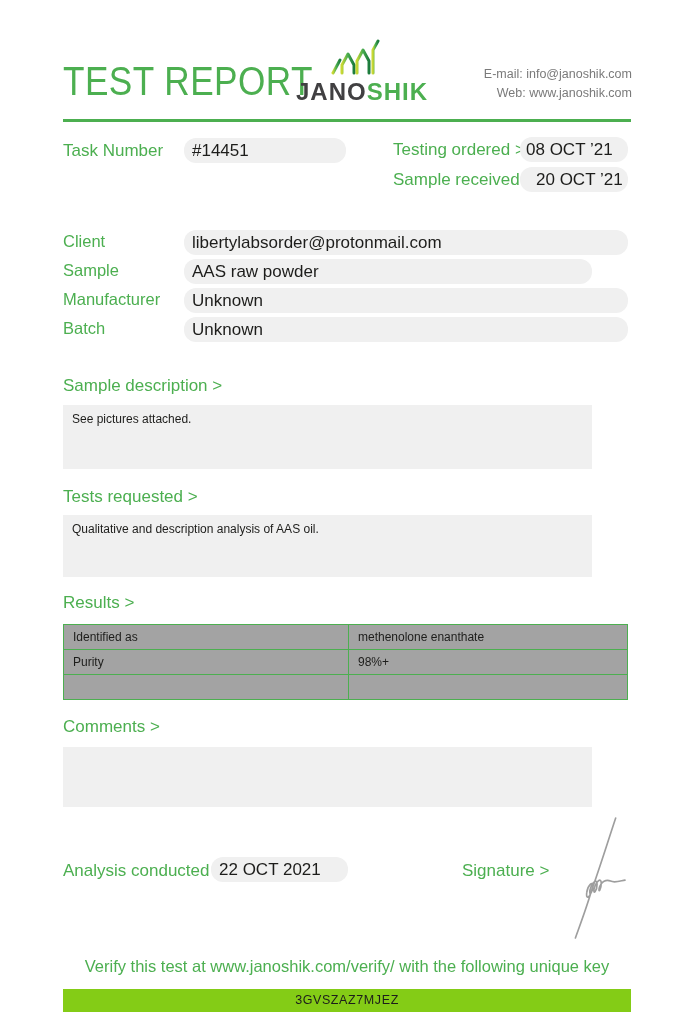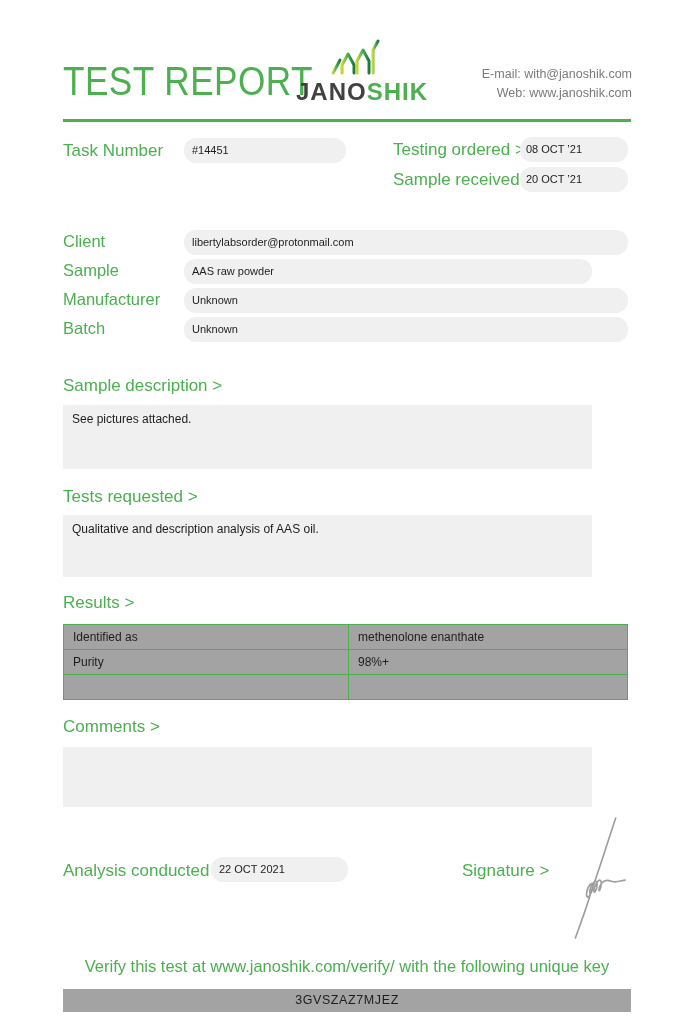--- a/index.html
+++ b/index.html
@@ -23,21 +23,21 @@
   .contact {
     position:absolute; right:62px; top:61px; text-align:right;
     font-size:12.5px; color:#7a7a7a; line-height:19px;
   }
   .rule { position:absolute; left:63px; width:568px; top:115px; height:3px; background:#4CAF50; }
 
   
   .lbl { position:absolute; font-size:17px; color:#4CAF50; white-space:nowrap; }
   .valbox {
     position:absolute; background:#f0f0f0; height:25px; line-height:25px;
-    font-size:11px; color:#1d1d1b; padding-left:8px; white-space:nowrap; overflow:hidden;border-radius:12px;
+    font-size:17px; color:#1d1d1b; padding-left:8px; white-space:nowrap; overflow:hidden;border-radius:12px;
   }
 
   
   .section-h { position:absolute; left:63px; font-size:17px; color:#4CAF50; white-space:nowrap; }
   .graybox {
     position:absolute; left:63px; width:529px; background:#f0f0f0;
     font-size:12px; color:#1d1d1b; padding:7px 9px; line-height:15px;
   }
 
   
@@ -51,21 +51,21 @@
   }
   .results-table td.c1 { width:285px; }
 
   .sig-svg { position:absolute; left:556px; top:812px; }
   .verify-line {
     position:absolute; left:63px; top:953px; width:568px; text-align:center;
     font-size:16.5px; color:#4CAF50; white-space:nowrap;
   }
   .key-box {
     position:absolute; left:63px; top:985px; width:568px; height:23px;
-    background:#a3a3a3; text-align:center; line-height:23px;
+    background:#84cc16; text-align:center; line-height:23px;
     font-size:12.5px; letter-spacing:0.6px; color:#1d1d1b;
   }
 </style>
 </head>
 <body>
 
 <div class="page">
 
   <div class="report-title">TEST REPORT</div>
 
@@ -84,34 +84,34 @@
         <path d="M27 35 V23 L33 12 L39 23 V35"></path>
         <path d="M43 35 V12 L48 3"></path>
       </g>
     </svg>
     <div class="logo-word">
       <span class="dark">JANO</span><span class="grn">SHIK</span>
     </div>
   </div>
 
   <div class="contact">
-    <div>E-mail: with@janoshik.com</div>
+    <div>E-mail: info@janoshik.com</div>
     <div>Web: www.janoshik.com</div>
   </div>
 
   <div class="rule"></div>
 
   <div class="lbl" style="left:63px; top:137px;">Task Number</div>
   <div class="valbox" style="left:184px; top:134px; width:162px;">#14451</div>
 
   <div class="lbl" style="left:393px; top:136px;">Testing ordered  &gt;</div>
   <div class="valbox" style="left:520px; top:133px; width:108px; padding-left:6px;">08 OCT ’21</div>
 
   <div class="lbl" style="left:393px; top:166px;">Sample received &gt;</div>
-  <div class="valbox" style="left:520px; top:163px; width:108px; padding-left:6px;">20 OCT ’21</div>
+  <div class="valbox" style="left:520px; top:163px; width:108px; padding-left:16px;">20 OCT ’21</div>
 
   <div class="lbl" style="left:63px; top:228px; font-size:16.5px;">Client</div>
   <div class="valbox" style="left:184px; top:226px; width:444px;">libertylabsorder@protonmail.com</div>
 
   <div class="lbl" style="left:63px; top:257px; font-size:16.5px;">Sample</div>
   <div class="valbox" style="left:184px; top:255px; width:408px;">AAS raw powder</div>
 
   <div class="lbl" style="left:63px; top:286px; font-size:16.5px;">Manufacturer</div>
   <div class="valbox" style="left:184px; top:284px; width:444px;">Unknown</div>
 

